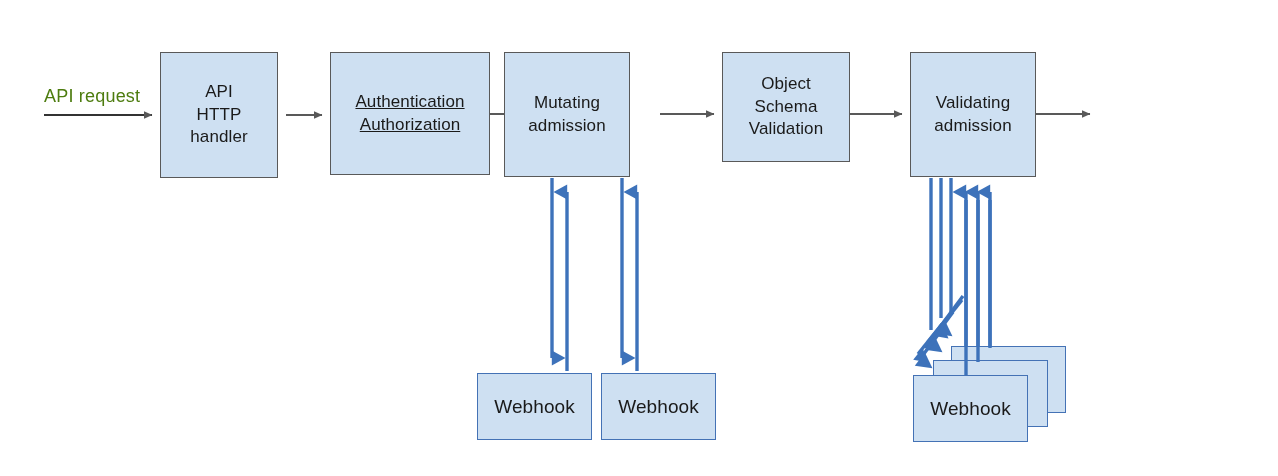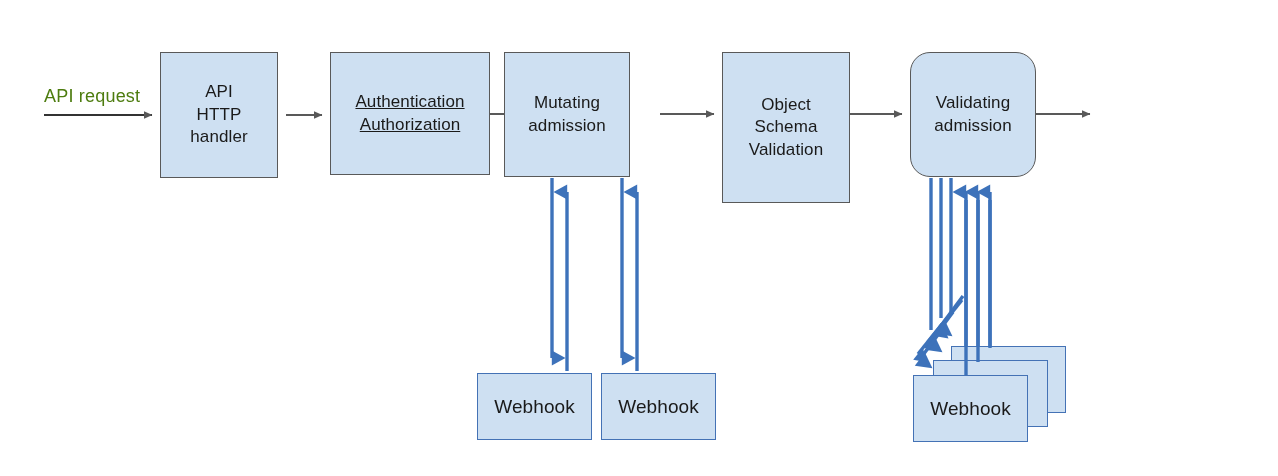--- a/index.html
+++ b/index.html
@@ -91,27 +91,27 @@
   <div class="node" style="left:330px;top:52px;width:160px;height:123px;text-decoration:underline;">
     <span style="white-space:pre-line;">Authentication
 Authorization</span>
   </div>
 
   <div class="node" style="left:504px;top:52px;width:126px;height:125px;">
     <span style="white-space:pre-line;">Mutating
 admission</span>
   </div>
 
-  <div class="node" style="left:722px;top:52px;width:128px;height:151px;">
+  <div class="node" style="left:722px;top:52px;width:128px;height:110px;">
     <span style="white-space:pre-line;">Object
 Schema
 Validation</span>
   </div>
 
-  <div class="node" style="left:910px;top:52px;width:126px;height:125px;border-radius:20px;">
+  <div class="node" style="left:910px;top:52px;width:126px;height:125px;">
     <span style="white-space:pre-line;">Validating
 admission</span>
   </div>
 
 
   <div class="node webhook" style="left:477px;top:373px;width:115px;height:67px;">
     <span>Webhook</span>
   </div>
 
   <div class="node webhook" style="left:601px;top:373px;width:115px;height:67px;">

